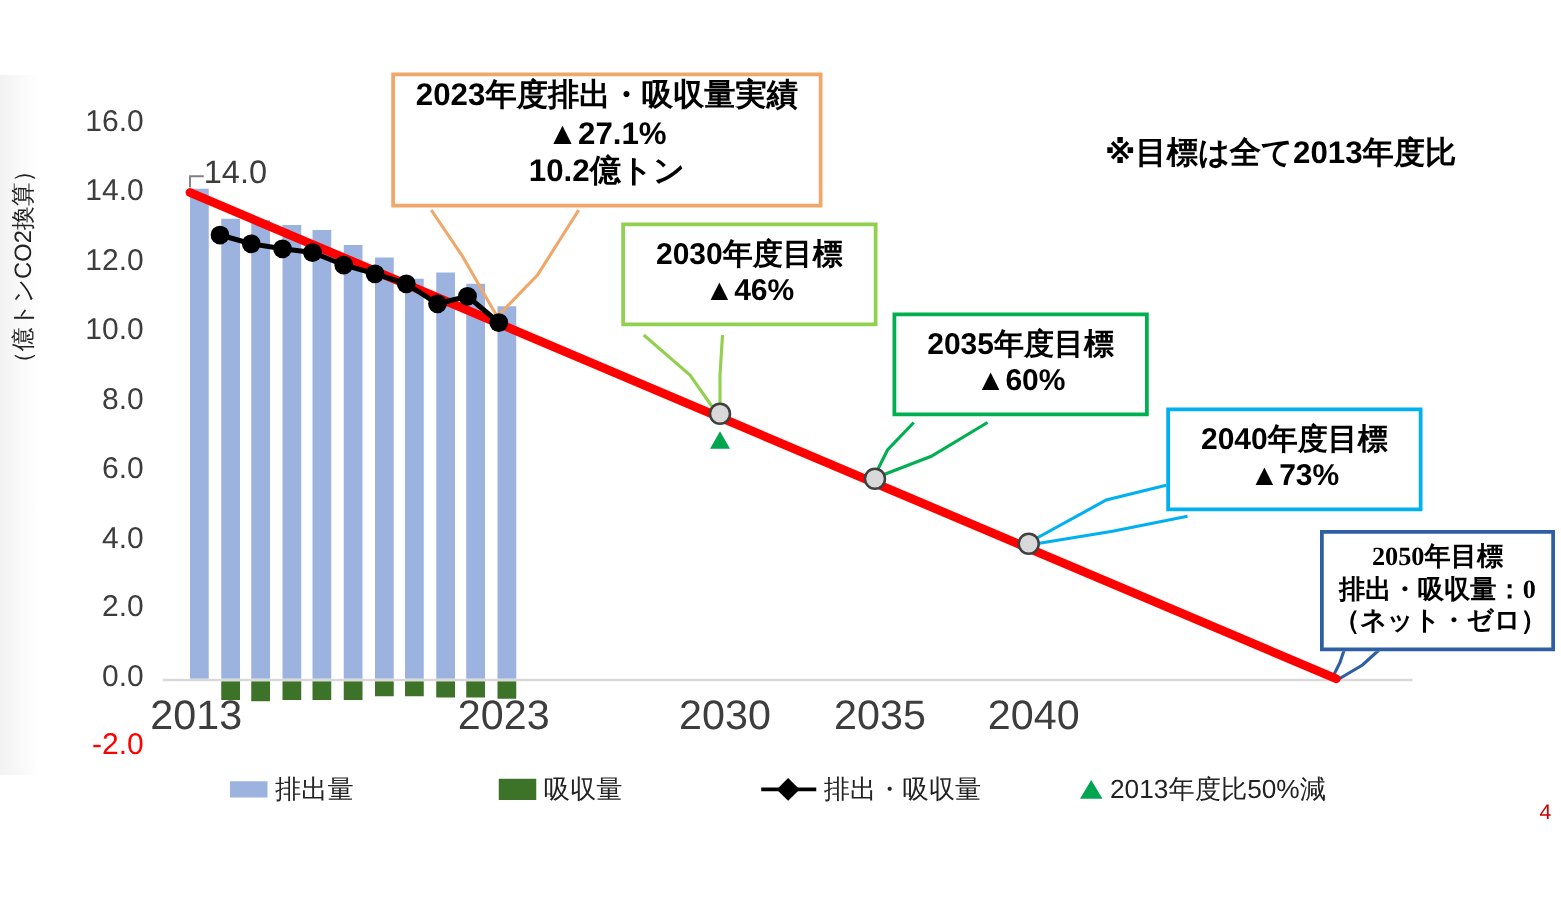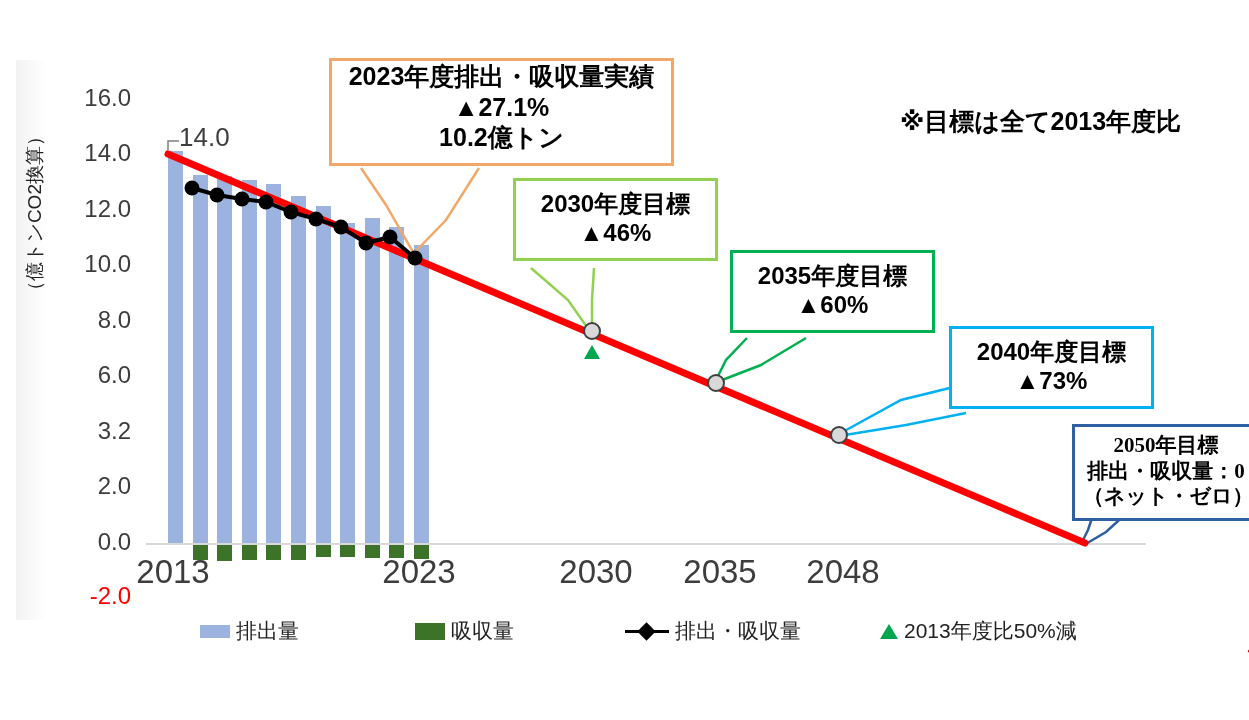--- a/index.html
+++ b/index.html
@@ -1,21 +1,21 @@
 <!DOCTYPE html>
 <html><head>
 <meta charset="utf-8">
 <style>
   html,body{margin:0;padding:0;}
   body{
     width:1249px;height:720px;background:#ffffff;
     font-family:"Liberation Sans","DejaVu Sans",sans-serif;
     overflow:hidden;position:relative;
   }
-  #root{position:absolute;left:16px;top:0;width:1107px;height:720px;}
+  #root{position:absolute;left:0;top:0;width:1107px;height:720px;}
 
   
   .chart-area{position:absolute;left:0;top:0;width:1249px;height:660px;}
 
   
   .ytick{
     position:absolute;right:1134px;width:80px;text-align:right;
     font-size:24px;color:#3d3d3d;line-height:1;
   }
   .ytick.neg{color:#ff0000;font-weight:400;}
@@ -100,21 +100,21 @@
   <div class="edge"></div>
 
   <div class="chart-area">
 
     <div class="ytick" style="top:86px">16.0</div>
     <div class="ytick" style="top:141px">14.0</div>
     <div class="ytick" style="top:197px">12.0</div>
     <div class="ytick" style="top:252px">10.0</div>
     <div class="ytick" style="top:308px">8.0</div>
     <div class="ytick" style="top:363px">6.0</div>
-    <div class="ytick" style="top:419px">3.2</div>
+    <div class="ytick" style="top:419px">4.0</div>
     <div class="ytick" style="top:474px">2.0</div>
     <div class="ytick" style="top:530px">0.0</div>
     <div class="ytick neg" style="top:584px">-2.0</div>
 
     <div class="ylabel">
       <span>（億トンCO2換算）</span>
     </div>
 
     <div class="bars-layer" id="bars">
         <div class="bar-emit" style="left: 22px; height: 391.6px;"></div>
@@ -143,21 +143,21 @@
       </div>
 
     <div class="baseline"></div>
 
     <div class="val-label" style="left:163px;top:124px">14.0</div>
 
     <div class="xtick" style="left:157px">2013</div>
     <div class="xtick" style="left:403px">2023</div>
     <div class="xtick" style="left:580px">2030</div>
     <div class="xtick" style="left:704px">2035</div>
-    <div class="xtick" style="left:827px">2048</div>
+    <div class="xtick" style="left:827px">2040</div>
 
     <svg class="overlay" viewBox="0 0 1249 660">
 
       <g stroke="#efa86a" stroke-width="2.5" fill="none">
         <path d="M345,168 L370,205 L397,252"></path>
         <path d="M463,168 L430,220 L399,252"></path>
       </g>
 
       <g stroke="#92d050" stroke-width="2.5" fill="none">
         <path d="M515,268 L552,300 L573,330"></path>

